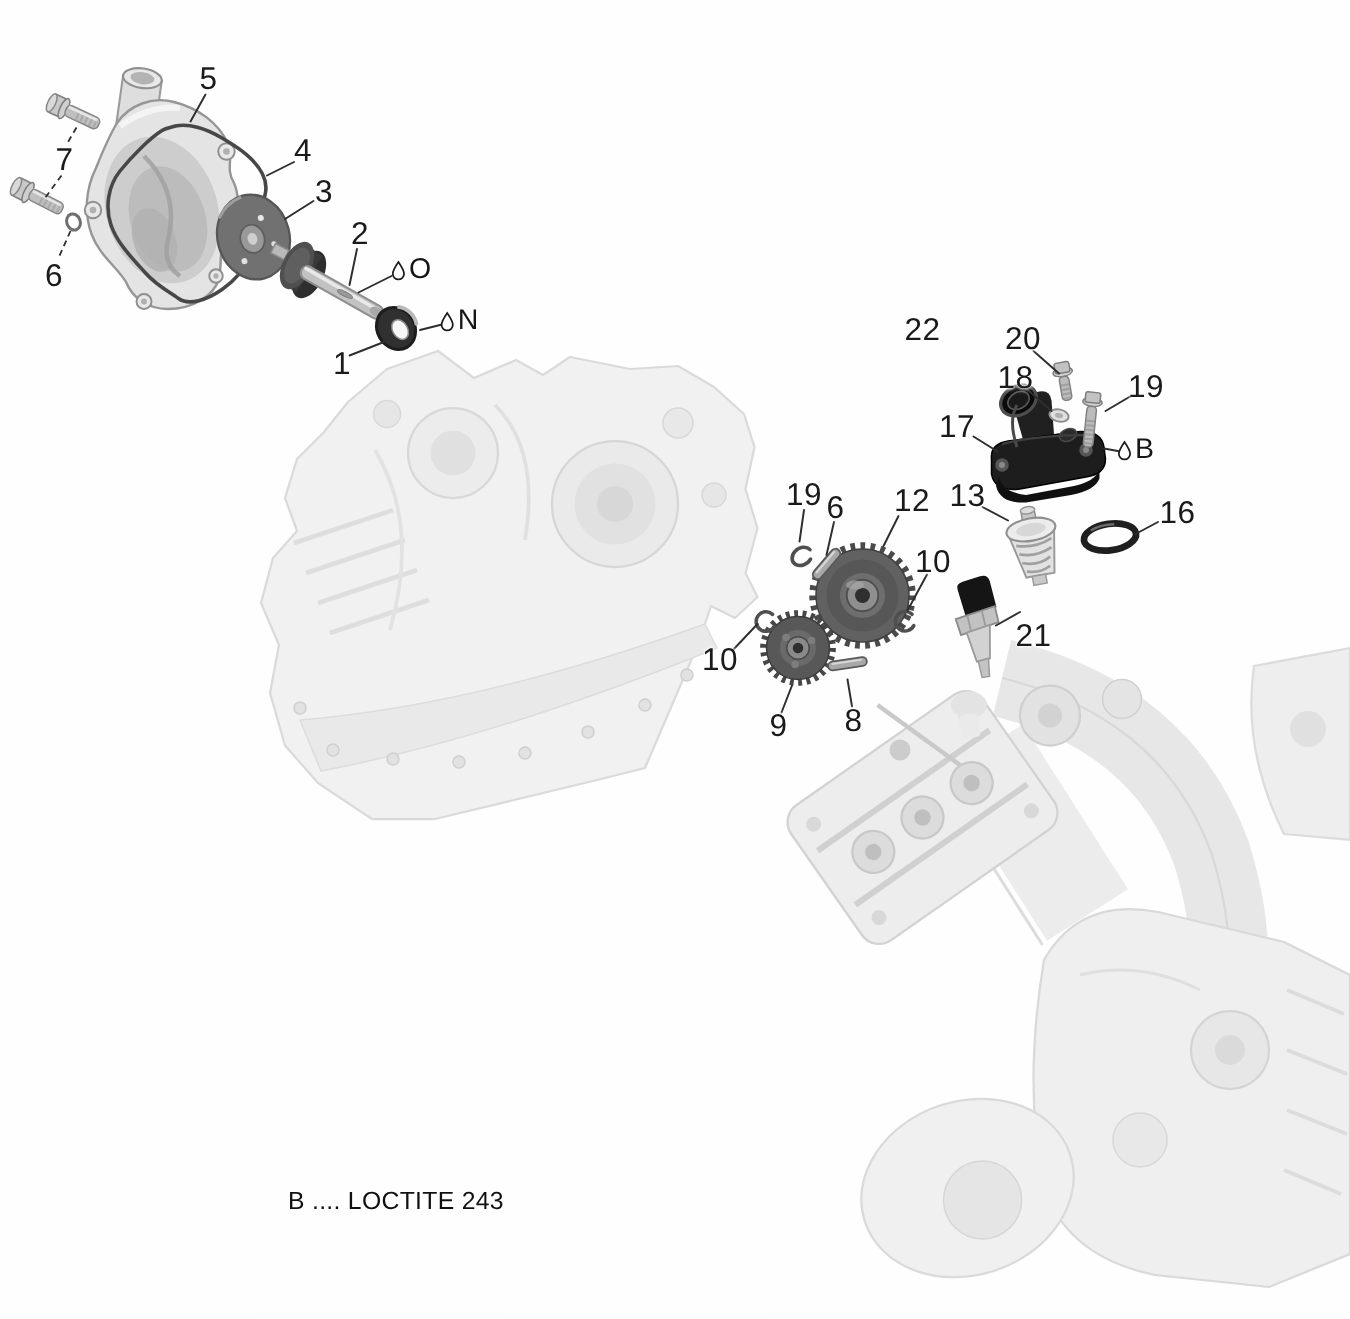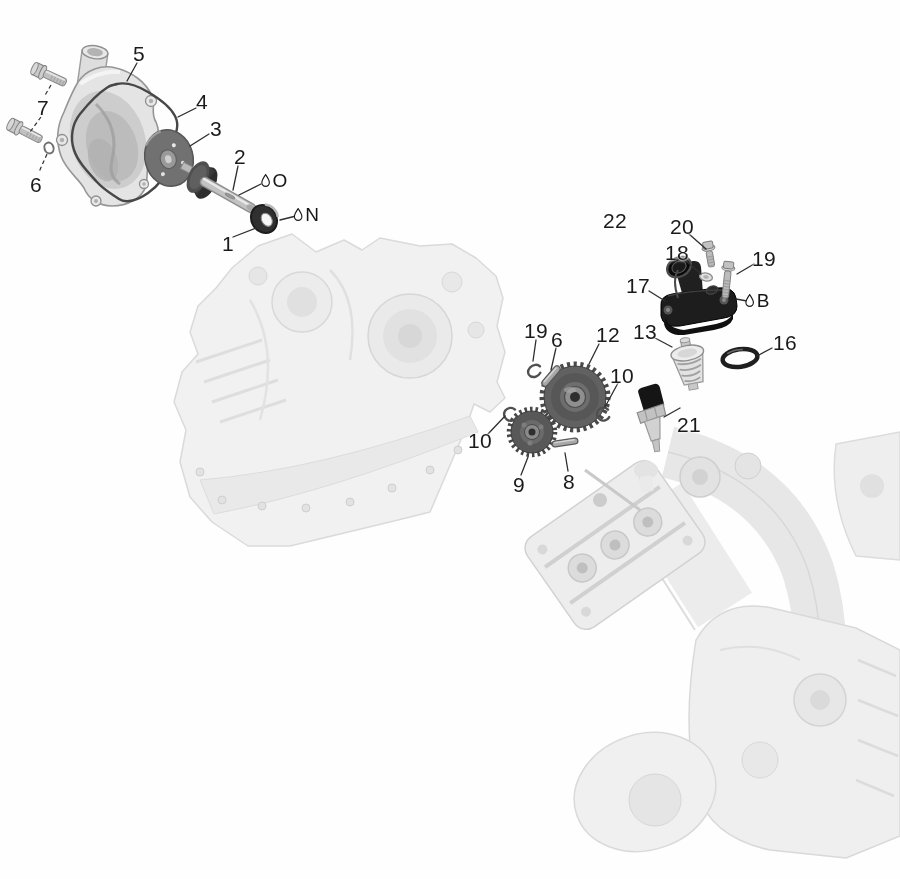--- a/index.html
+++ b/index.html
@@ -340,16 +340,17 @@
     <span>N</span>
   </div>
   <div class="treat" style="left:757px;top:300px">
     <svg width="10" height="14" viewBox="0 0 12 16">
       <path d="M6,1 C6,1 1.5,7.5 1.5,10.5 A4.5,4.5 0 0 0 10.5,10.5 C10.5,7.5 6,1 6,1 Z" fill="#ffffff" stroke="#1d1d1d" stroke-width="1.4"></path>
     </svg>
     <span>B</span>
   </div>
 
   <div class="legend">
+    <div>B .... LOCTITE 243</div>
     
   </div>
 
 </div>
 
 </body></html>

